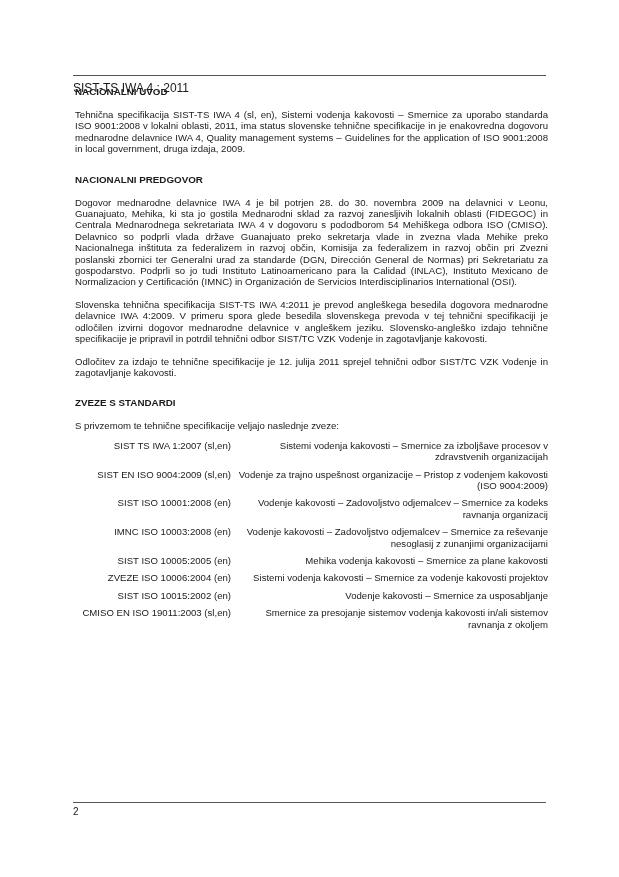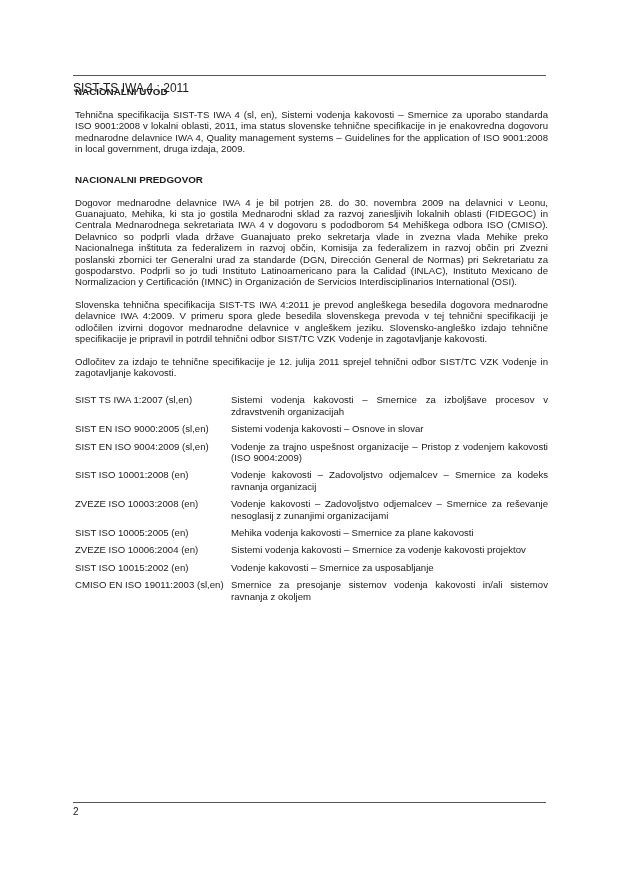--- a/index.html
+++ b/index.html
@@ -6,21 +6,21 @@
   body { width: 619px; height: 877px; position: relative; overflow: hidden;
          font-family: "Liberation Sans", sans-serif; color: #1a1a1a; }
   .page { position: absolute; left: 73px; top: 0; width: 473px; }
   .running-head { position: absolute; top: 61px; left: 0; font-size: 12px; margin-top: 20px; }
   .head-rule { position: absolute; top: 75px; left: 0; width: 473px; height: 0; border-top: 1.4px solid #555; }
   .content { position: absolute; top: 86px; left: 2px; width: 473px; font-size: 9.6px; line-height: 11.4px; }
   h2 { font-size: 9.8px; font-weight: bold; margin: 0 0 11px 0; line-height: 12px; }
   p { margin: 0 0 11px 0; text-align: justify; }
   .sec { margin-top: 19px; }
   table.refs { border-collapse: collapse; width: 473px; margin-top: -3px; }
-  table.refs td { vertical-align: top; padding: 0 0 6px 0; font-size: 9.6px; line-height: 11.4px; }
+  table.refs td { vertical-align: top; padding: 0 0 6px 0; font-size: 9.6px; line-height: 11.4px; text-align: right; }
   td.ref-id { width: 156px; white-space: nowrap; }
   td.ref-title { text-align: justify; }
   .foot-rule { position: absolute; top: 802px; left: 0; width: 473px; border-top: 1.4px solid #555; }
   .page-num { position: absolute; top: 806px; left: 0; font-size: 10px; }
 </style>
 </head>
 <body>
 
 <div class="page">
   <div class="running-head">SIST-TS IWA 4 : 2011</div>
@@ -33,40 +33,38 @@
     </section>
 
     <section class="sec">
       <h2>NACIONALNI PREDGOVOR</h2>
       <p>Dogovor mednarodne delavnice IWA 4 je bil potrjen 28. do 30. novembra 2009 na delavnici v Leonu, Guanajuato, Mehika, ki sta jo gostila Mednarodni sklad za razvoj zanesljivih lokalnih oblasti (FIDEGOC) in Centrala Mednarodnega sekretariata IWA 4 v dogovoru s pododborom 54 Mehiškega odbora ISO (CMISO). Delavnico so podprli vlada države Guanajuato preko sekretarja vlade in zvezna vlada Mehike preko Nacionalnega inštituta za federalizem in razvoj občin, Komisija za federalizem in razvoj občin pri Zvezni poslanski zbornici ter Generalni urad za standarde (DGN, Dirección General de Normas) pri Sekretariatu za gospodarstvo. Podprli so jo tudi Instituto Latinoamericano para la Calidad (INLAC), Instituto Mexicano de Normalizacion y Certificación (IMNC) in Organización de Servicios Interdisciplinarios International (OSI).</p>
       <p>Slovenska tehnična specifikacija SIST-TS IWA 4:2011 je prevod angleškega besedila dogovora mednarodne delavnice IWA 4:2009. V primeru spora glede besedila slovenskega prevoda v tej tehnični specifikaciji je odločilen izvirni dogovor mednarodne delavnice v angleškem jeziku. Slovensko-angleško izdajo tehnične specifikacije je pripravil in potrdil tehnični odbor SIST/TC VZK Vodenje in zagotavljanje kakovosti.</p>
       <p>Odločitev za izdajo te tehnične specifikacije je 12. julija 2011 sprejel tehnični odbor SIST/TC VZK Vodenje in zagotavljanje kakovosti.</p>
     </section>
 
     <section class="sec">
+      <h2>ZVEZE S STANDARDI</h2>
+      <p>S privzemom te tehnične specifikacije veljajo naslednje zveze:</p>
       <table class="refs">
         <tbody id="refs-body">
             <tr>
               <td class="ref-id">SIST TS IWA 1:2007 (sl,en)</td>
               <td class="ref-title">Sistemi vodenja kakovosti – Smernice za izboljšave procesov v zdravstvenih organizacijah</td>
-            </tr>
-            <tr>
-              <td class="ref-id">SIST EN ISO 9000:2005 (sl,en)</td>
-              <td class="ref-title">Sistemi vodenja kakovosti – Osnove in slovar</td>
             </tr>
             <tr>
               <td class="ref-id">SIST EN ISO 9004:2009 (sl,en)</td>
               <td class="ref-title">Vodenje za trajno uspešnost organizacije – Pristop z vodenjem kakovosti (ISO 9004:2009)</td>
             </tr>
             <tr>
               <td class="ref-id">SIST ISO 10001:2008 (en)</td>
               <td class="ref-title">Vodenje kakovosti – Zadovoljstvo odjemalcev – Smernice za kodeks ravnanja organizacij</td>
             </tr>
             <tr>
-              <td class="ref-id">ZVEZE ISO 10003:2008 (en)</td>
+              <td class="ref-id">IMNC ISO 10003:2008 (en)</td>
               <td class="ref-title">Vodenje kakovosti – Zadovoljstvo odjemalcev – Smernice za reševanje nesoglasij z zunanjimi organizacijami</td>
             </tr>
             <tr>
               <td class="ref-id">SIST ISO 10005:2005 (en)</td>
               <td class="ref-title">Mehika vodenja kakovosti – Smernice za plane kakovosti</td>
             </tr>
             <tr>
               <td class="ref-id">ZVEZE ISO 10006:2004 (en)</td>
               <td class="ref-title">Sistemi vodenja kakovosti – Smernice za vodenje kakovosti projektov</td>
             </tr>

